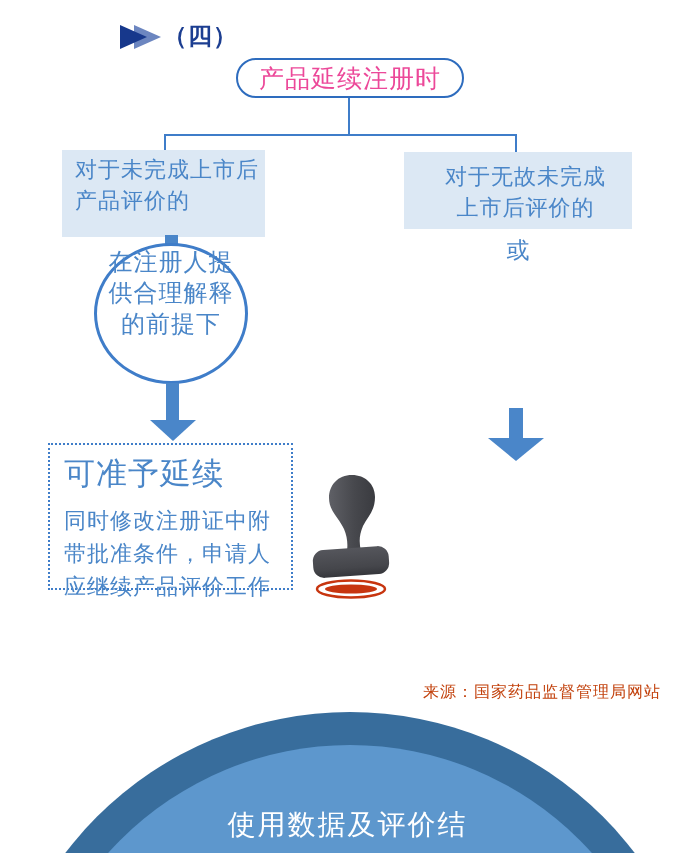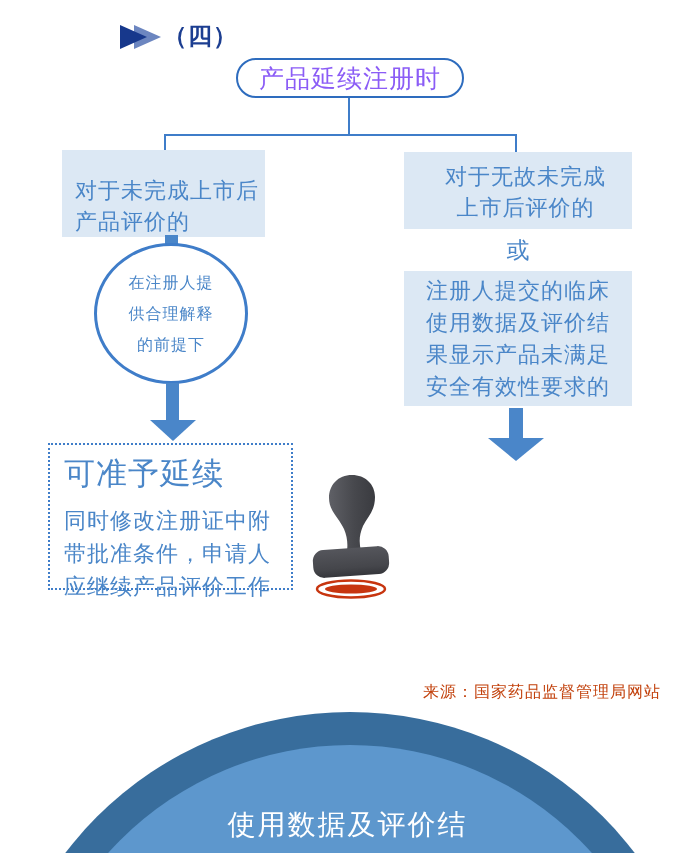--- a/index.html
+++ b/index.html
@@ -22,56 +22,56 @@
   .section-label {
     position: absolute; left: 163px; top: 20px;
     font-size: 24px; font-weight: 600; color: #1c3e91; letter-spacing: 1px;
   }
 
   
   .root-pill {
     position: absolute; left: 236px; top: 58px; width: 228px; height: 40px;
     border: 2px solid #2e6cbe; border-radius: 21px; background: #ffffff;
     display: flex; align-items: center; justify-content: center;
-    font-size: 25px; color: #8b5cf6; letter-spacing: 1px;
+    font-size: 25px; color: #ec4899; letter-spacing: 1px;
   }
 
   
   .tline { position: absolute; background: #3f7dc9; }
   .v-root { left: 348px; top: 98px;  width: 2px;  height: 36px; }
   .h-main { left: 164px; top: 134px; width: 353px; height: 2px; }
   .v-left { left: 164px; top: 134px; width: 2px;  height: 17px; }
   .v-right{ left: 515px; top: 134px; width: 2px;  height: 19px; }
 
   
   .cond-box {
     position: absolute; background: #dce8f4; color: #4a86c8;
     font-size: 22px; line-height: 31px; letter-spacing: 1px;
   }
-  .cond-left  { left: 62px;  top: 150px; width: 203px; height: 87px; padding: 25px 0 0 13px; }
+  .cond-left  { left: 62px;  top: 150px; width: 203px; height: 87px; padding: 4px 0 0 13px; }
   .cond-right { left: 404px; top: 152px; width: 228px; height: 77px; padding: 9px 0 0 15px; text-align: center; }
 
   .or-label {
     position: absolute; left: 404px; top: 235px; width: 228px;
     text-align: center; font-size: 23px; color: #4a86c8;
   }
 
   .clinical-box {
     position: absolute; left: 404px; top: 271px; width: 228px; height: 135px;
     background: #dce8f4; color: #4a86c8; font-size: 22px; line-height: 32px;
     letter-spacing: 1px; text-align: center; padding-top: 4px;
   }
 
   
   .stub-bar { position: absolute; left: 165px; top: 235px; width: 13px; height: 12px; background: #4a86c9; }
   .premise-circle {
     position: absolute; left: 94px; top: 243px; width: 154px; height: 141px;
     border: 3px solid #3f7dc9; border-radius: 50%; background: #ffffff;
-    color: #4a86c8; font-size: 16px; line-height: 31px; letter-spacing: 1px;
-    display: flex; align-items: center; justify-content: center; text-align: center;
+    color: #4a86c8; font-size: 24px; line-height: 31px; letter-spacing: 1px;
+    display: flex; align-items: flex-start; justify-content: center; text-align: center;
   }
 
   
   .arrow-stem { position: absolute; background: #4a86c9; }
   .arrow-head { position: absolute; width: 0; height: 0; }
   .stem-left  { left: 166px; top: 383px; width: 13px; height: 37px; }
   .head-left  { left: 150px; top: 420px; border-left: 23px solid transparent;
                 border-right: 23px solid transparent; border-top: 21px solid #4a86c9; }
   .stem-right { left: 509px; top: 408px; width: 14px; height: 30px; }
   .head-right { left: 488px; top: 438px; border-left: 28px solid transparent;
@@ -135,24 +135,20 @@
     <span class="pre-line">在注册人提
 供合理解释
 的前提下</span>
   </div>
   <div class="arrow-stem stem-left"></div>
   <div class="arrow-head head-left"></div>
 
   <div class="cond-box cond-right pre-line">对于无故未完成
 上市后评价的</div>
   <div class="or-label">或</div>
-  <div class="clinical-box pre-line">注册人提交的临床
-使用数据及评价结
-果显示产品未满足
-安全有效性要求的</div>
   <div class="arrow-stem stem-right"></div>
   <div class="arrow-head head-right"></div>
 
   <div class="result-box result-left">
     <div class="title">可准予延续</div>
     <div class="body pre-line">同时修改注册证中附
 带批准条件，申请人
 应继续产品评价工作</div>
   </div>
 

